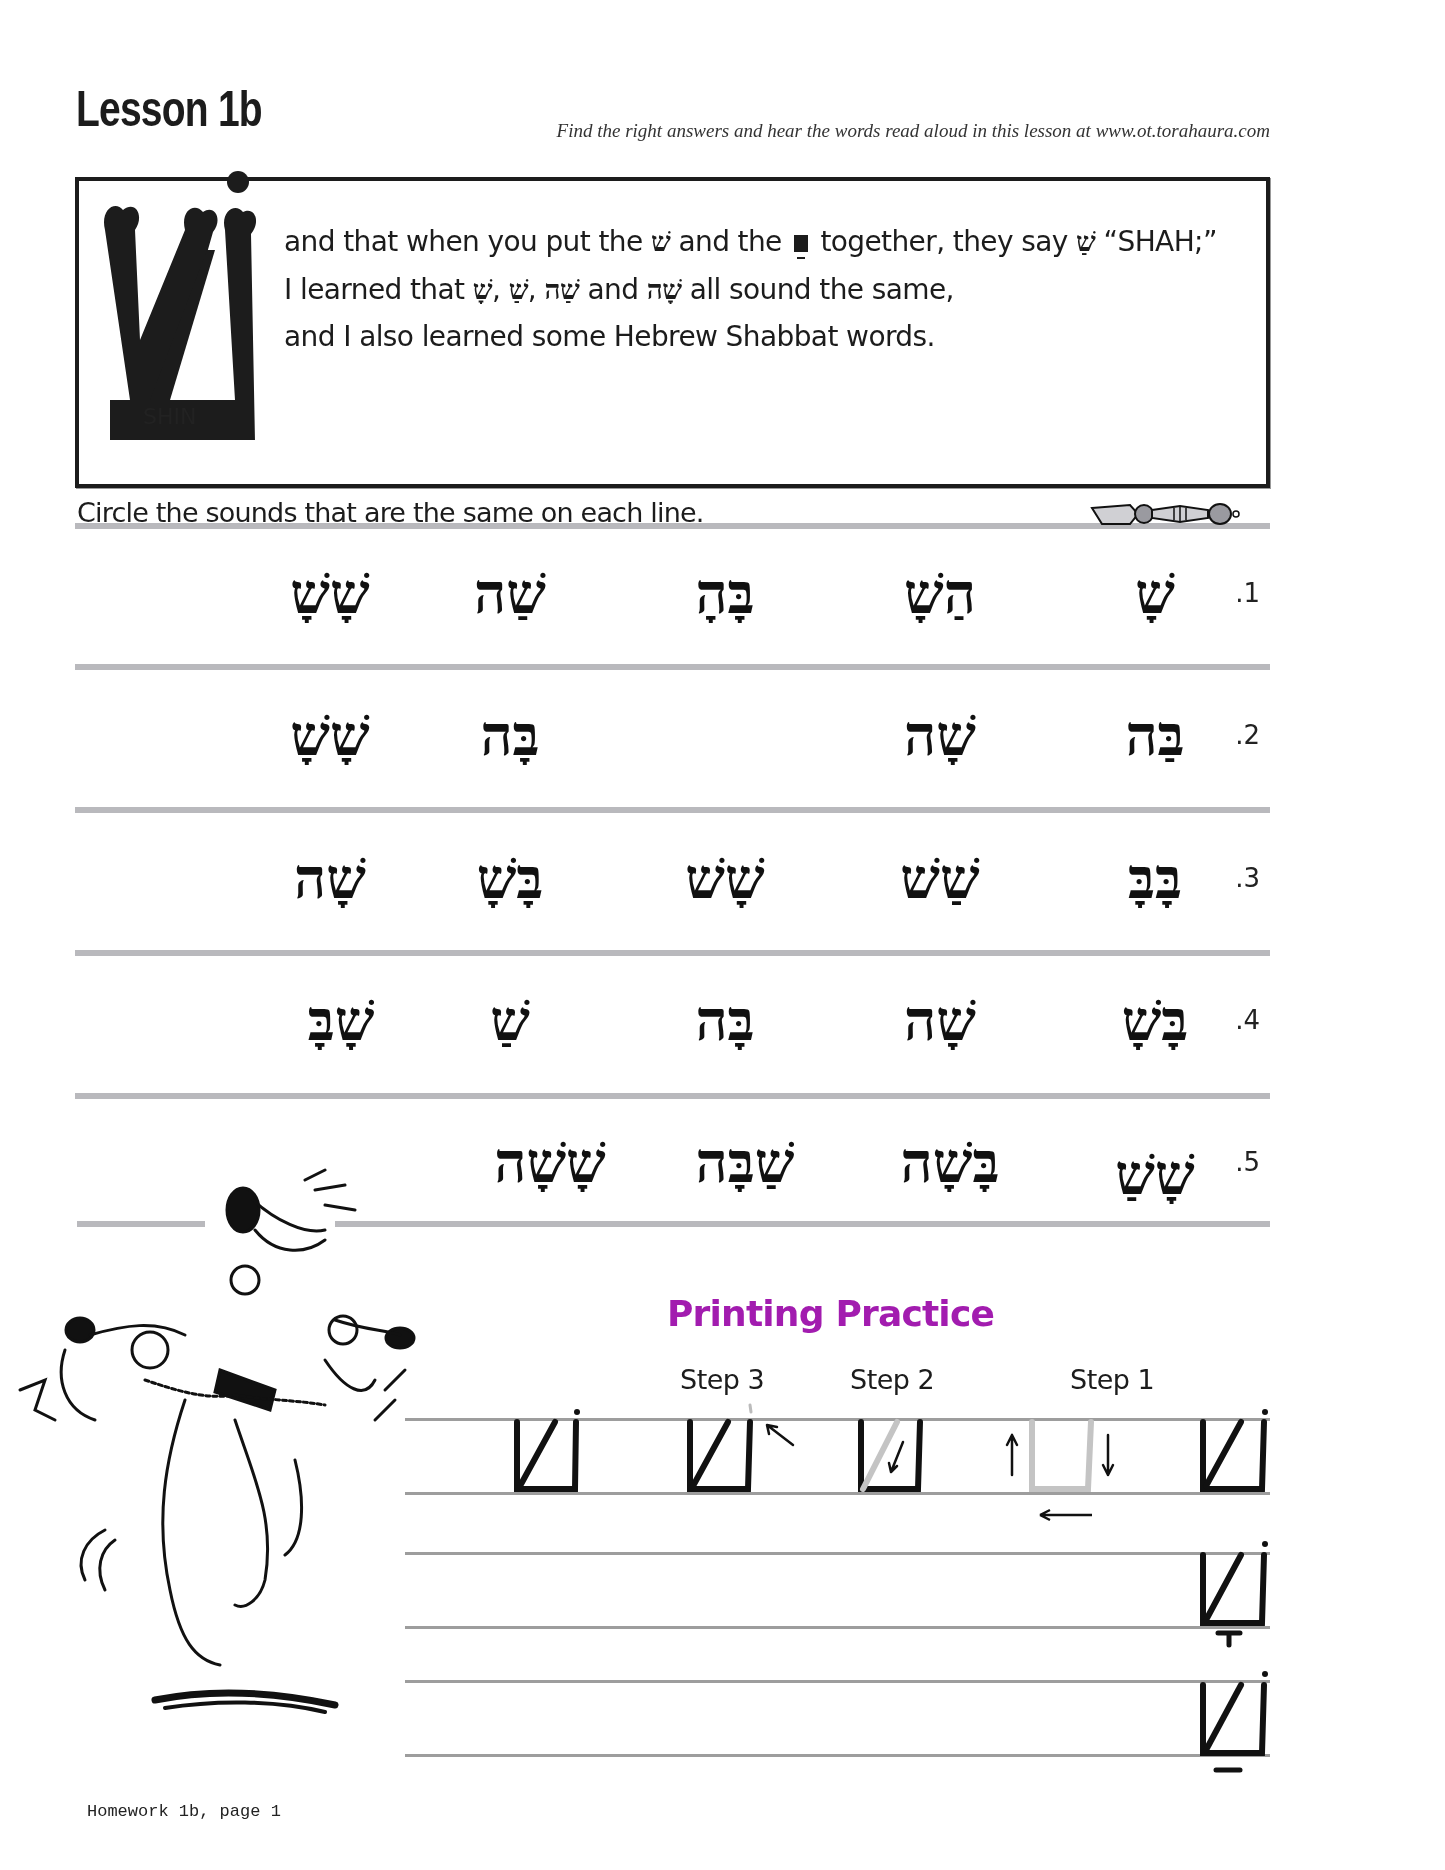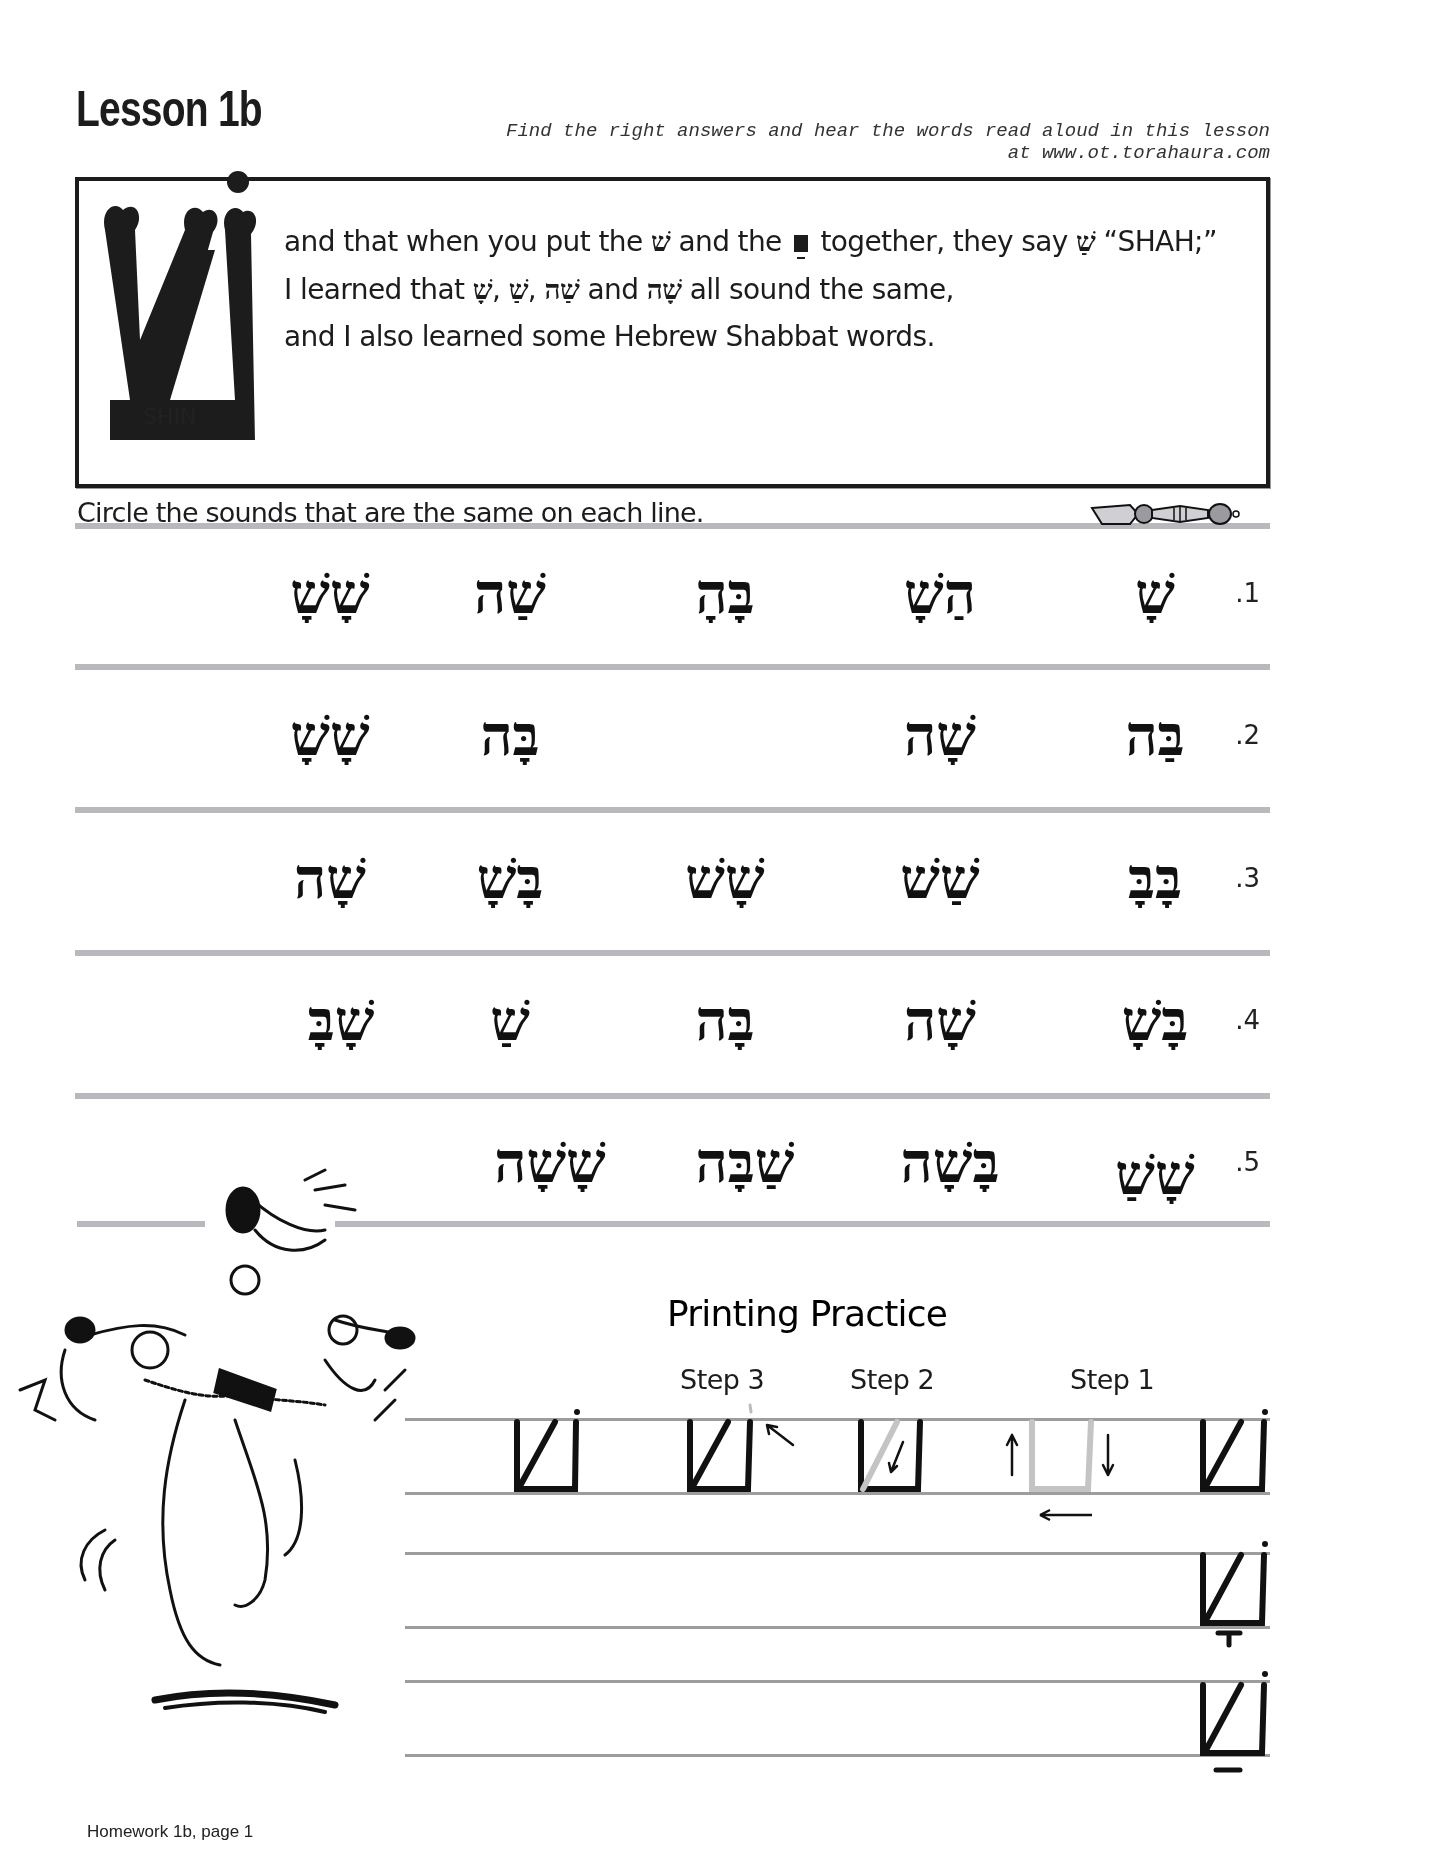--- a/index.html
+++ b/index.html
@@ -1,44 +1,44 @@
 <!DOCTYPE html>
 <html><head>
   <meta charset="utf-8">
   <style>
     html, body { margin:0; padding:0; background:#ffffff; }
     body { width:1445px; height:1870px; position:relative; overflow:hidden; color:#1a1a1a; font-family:"DejaVu Sans", sans-serif; }
     .abs { position:absolute; }
 
     .lesson-title { left:76px; top:80px; font-family:"Liberation Sans", sans-serif; font-weight:bold; font-size:50px; letter-spacing:-1px; transform:scaleX(0.78); transform-origin:left top; color:#1c1c1c; }
-    .url-line { left:480px; top:120px; width:790px; text-align:right; font-family:Liberation Mono, monospace; font-style:italic; font-size:19px; color:#333; }
+    .url-line { left:480px; top:120px; width:790px; text-align:right; font-family:Liberation Serif, serif; font-style:italic; font-size:19px; color:#333; }
 
     .learn-box { left:75px; top:177px; width:1187px; height:303px; border:4px solid #1c1c1c; box-shadow:1px 1px 0 #999; }
     .shin-big { left:95px; top:170px; width:175px; height:270px; }
     .shin-label { left:143px; top:404px; font-family:"DejaVu Sans", sans-serif; font-size:22px; color:#222; }
     .learn-text { left:284px; top:218px; font-family:"DejaVu Sans", sans-serif; font-size:28px; line-height:47.5px; color:#1c1c1c; letter-spacing:-0.6px; }
     .learn-text .head { font-weight:bold; }
     .heb-inline { font-family:"DejaVu Serif", serif; font-weight:bold; font-size:28px; direction:rtl; unicode-bidi:isolate; }
     .vowel-box { display:inline-block; width:14px; height:17px; background:#1c1c1c; position:relative; vertical-align:-1px; margin:0 4px; }
     .vowel-box::after { content:""; position:absolute; left:3px; bottom:-7px; width:8px; height:2px; background:#1c1c1c; }
     .ul { text-decoration:underline; }
 
     .instruction { left:77px; top:497px; font-family:"DejaVu Sans", sans-serif; font-size:27px; color:#1c1c1c; letter-spacing:-0.8px; z-index:2; }
     .rule { background:#b9b9bd; height:6px; }
     .scroll-icon { left:1090px; top:500px; width:160px; height:30px; z-index:3; }
 
     .ex-row { left:75px; width:1195px; height:80px; }
     .ex-num { position:absolute; right:10px; top:25px; font-family:"DejaVu Sans", sans-serif; font-size:26px; color:#222; }
     .ex-word { position:absolute; top:0; font-family:"DejaVu Serif", serif; font-weight:bold; font-size:56px; direction:rtl; unicode-bidi:isolate; text-align:center; width:160px; color:#111; line-height:80px; }
 
-    .pp-title { left:667px; top:1293px; font-family:"DejaVu Sans", sans-serif; font-weight:normal; font-size:36px; letter-spacing:-0.8px; color:#000000; }
+    .pp-title { left:667px; top:1293px; font-family:"DejaVu Sans", sans-serif; font-weight:bold; font-size:36px; letter-spacing:-0.8px; color:#a21caf; }
     .step-label { top:1364px; font-family:"DejaVu Sans", sans-serif; font-size:27px; color:#1c1c1c; letter-spacing:-0.5px; }
     .pline { left:405px; width:865px; height:3px; background:#9d9d9d; }
 
-    .footer { left:87px; top:1802px; font-family:Liberation Sans, sans-serif; font-size:17px; color:#222;margin-top:20px; }
+    .footer { left:87px; top:1802px; font-family:Liberation Mono, monospace; font-size:17px; color:#222; }
     .dog { left:5px; top:1160px; width:455px; height:560px; }
   </style>
 </head>
 <body>
 
 <div class="abs lesson-title">Lesson 1b</div>
 <div class="abs url-line">Find the right answers and hear the words read aloud in this lesson at www.ot.torahaura.com</div>
 
 <div class="abs learn-box"></div>
 <svg class="abs shin-big" viewBox="0 0 175 270">

